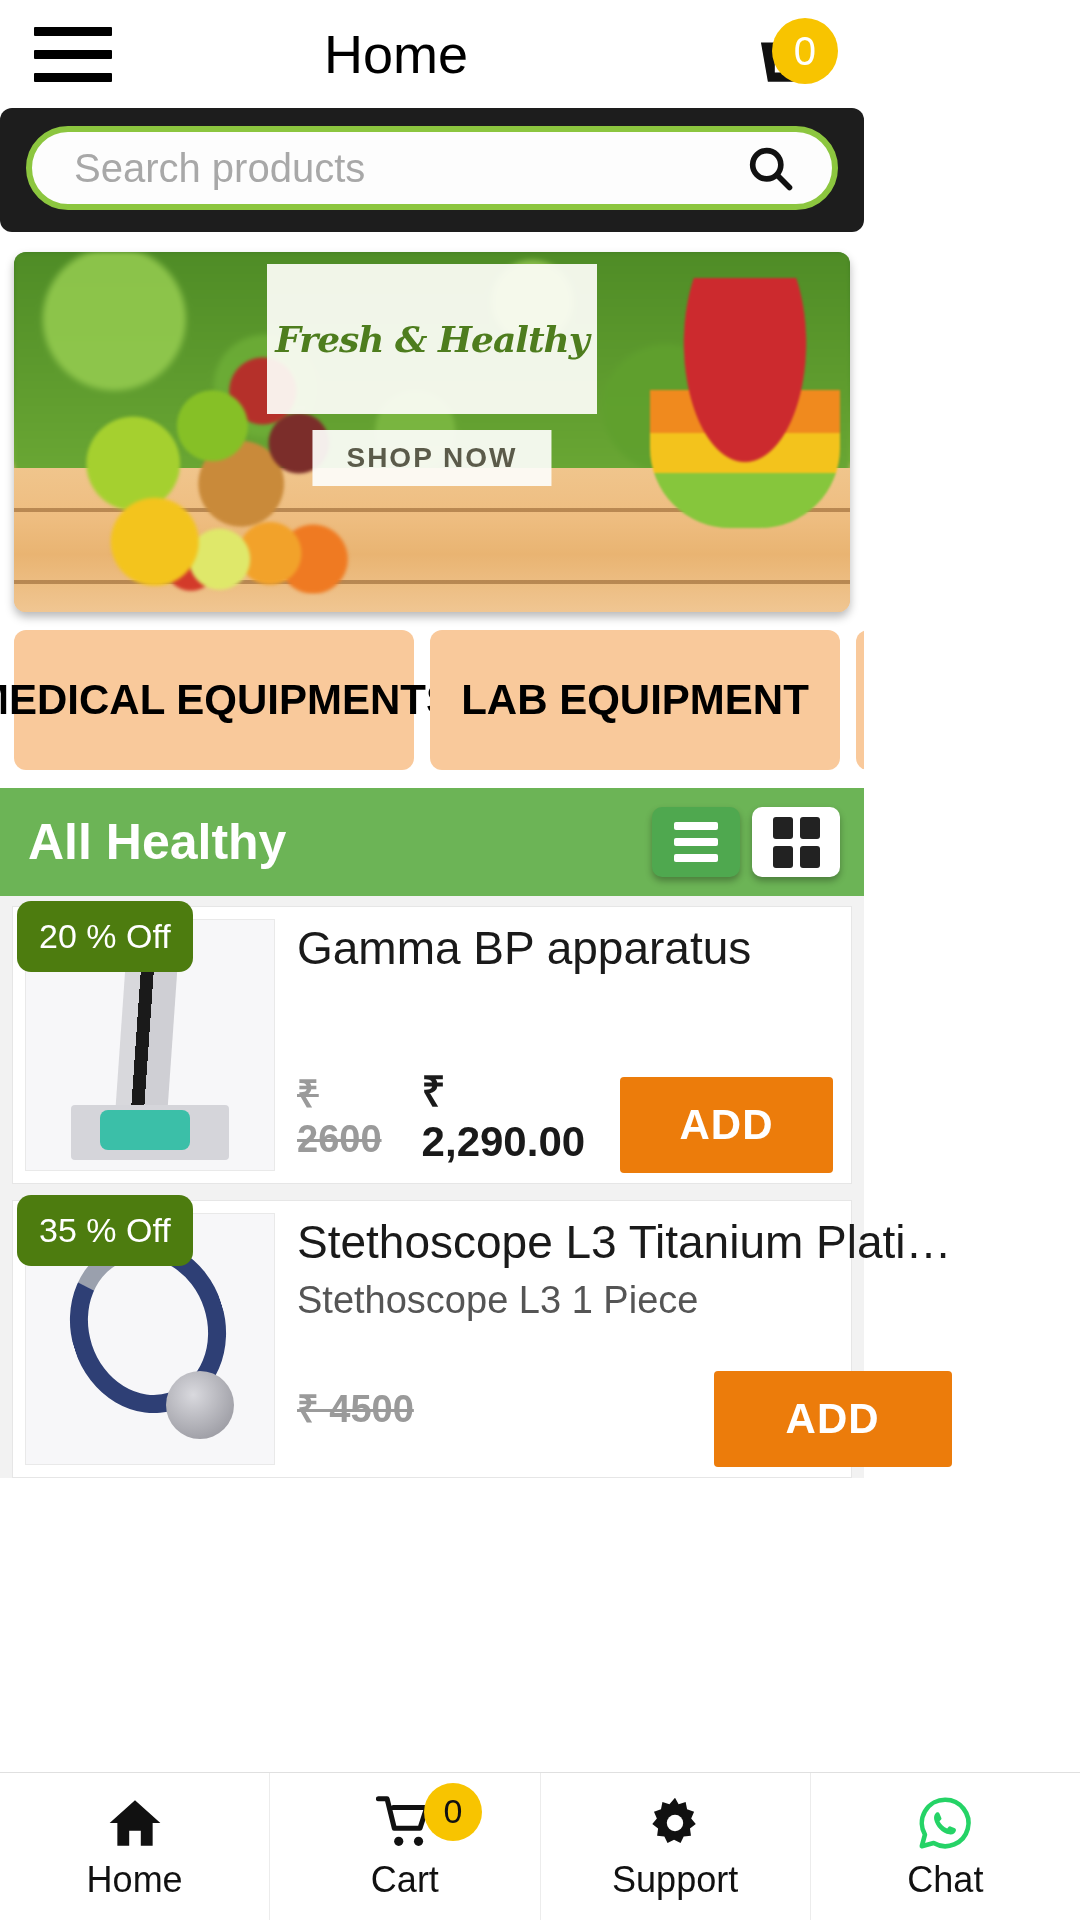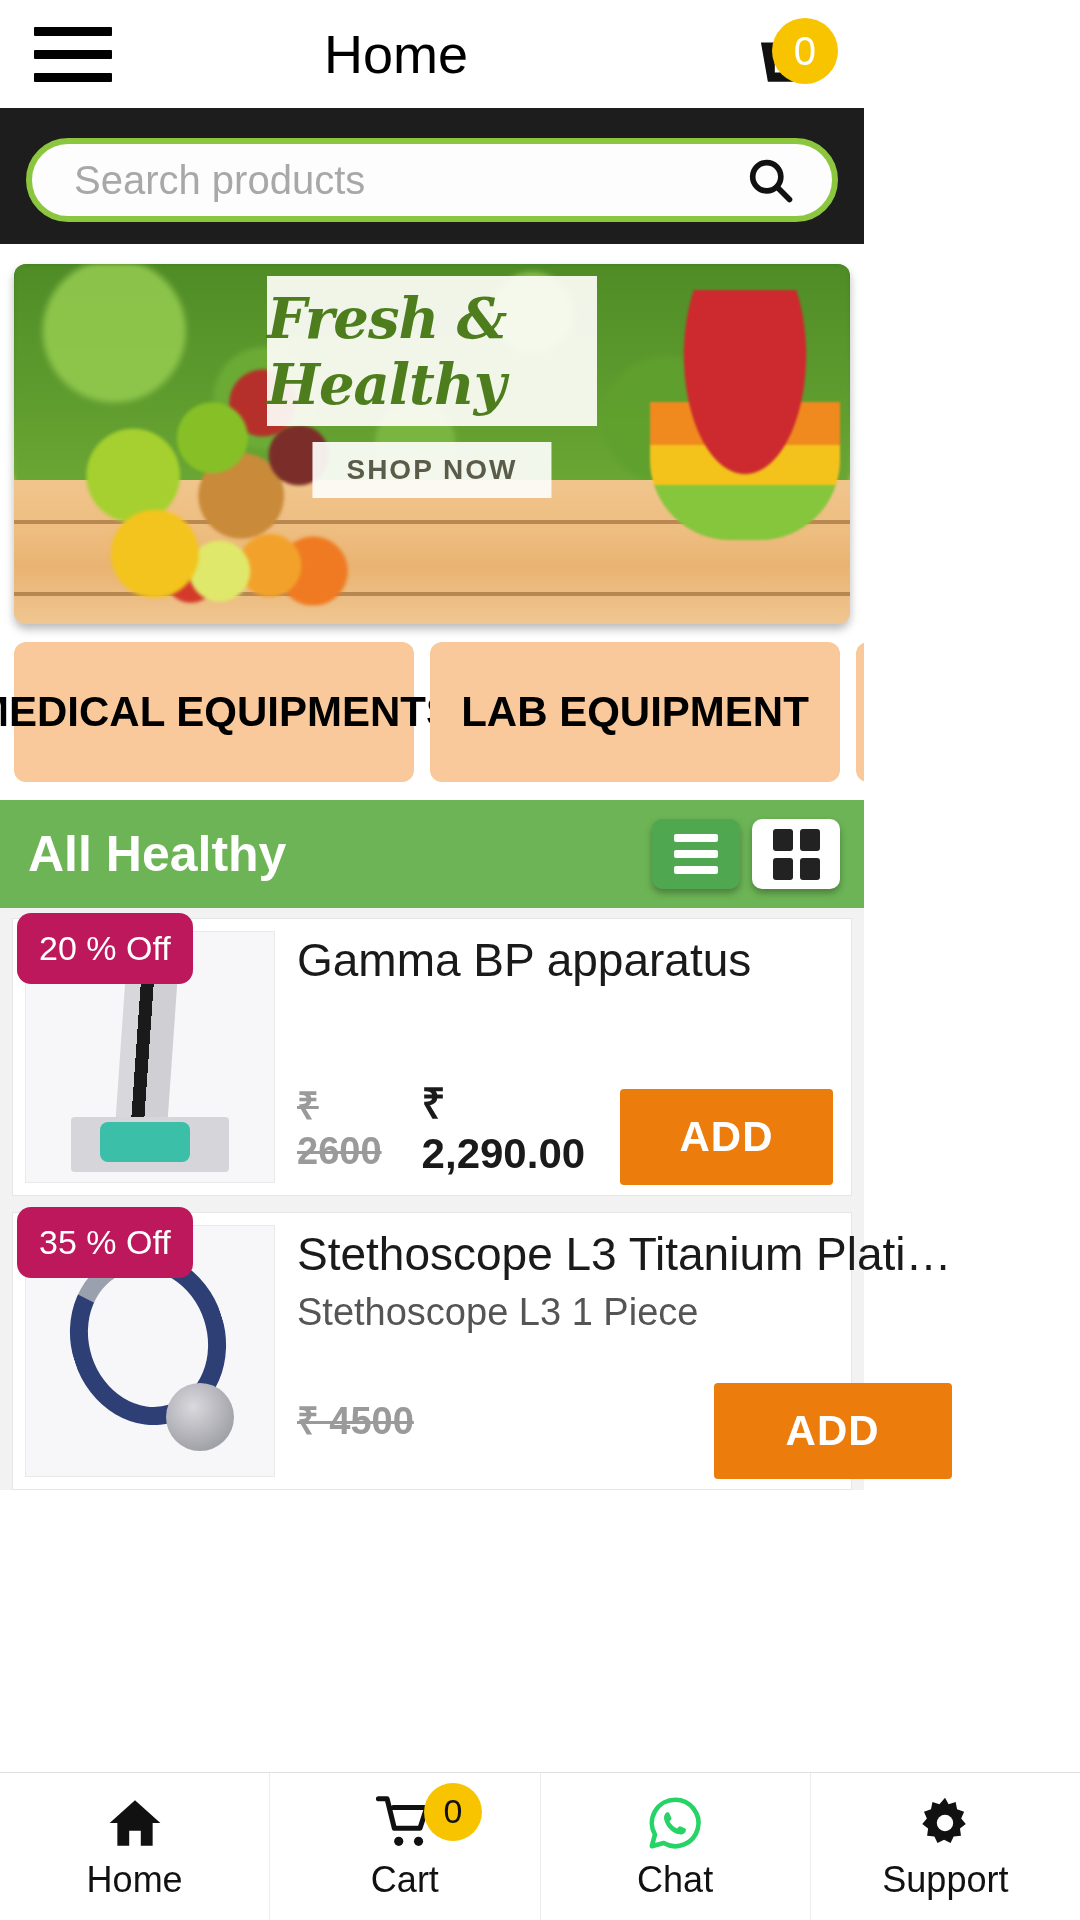--- a/index.html
+++ b/index.html
@@ -24,21 +24,21 @@
   .basket-icon { position:relative; width:78px; height:74px; }
   .badge-circle {
     position:absolute; top:4px; right:-8px;
     width:66px; height:66px; border-radius:50%;
     background:#f8c400; color:#ffffff;
     display:flex; align-items:center; justify-content:center;
     font-size:40px; font-weight:400; line-height:1;
   }
 
   
-  .searchbar { background:#1d1d1d; padding:30px 26px 22px 26px; }
+  .searchbar { background:#1d1d1d; padding:18px 26px 22px 26px;border-radius:12px; }
   .search-pill {
     height:84px; background:#fdfdfd; border:6px solid #8cc63f; border-radius:48px;
     display:flex; align-items:center; padding:0 36px 0 42px; gap:10px;
   }
   .search-input {
     flex:1; border:none; outline:none; background:transparent;
     font-family:"Liberation Sans", sans-serif; font-size:40px; color:#333;
   }
   .search-input::placeholder { color:#a8a8a8; }
   .search-ico { width:52px; height:52px; flex:0 0 auto; }
@@ -93,21 +93,21 @@
     border-radius:0 0 80px 80px;
     filter: blur(1.2px);
   }
   .banner-card {
     position:absolute; left:50%; transform:translateX(-50%); top:12px;
     width:330px; height:150px; background:rgba(253,253,248,.93);
     display:flex; align-items:center; justify-content:center;
   }
   .banner-card-text {
     font-family:"DejaVu Serif", serif; font-style:italic; font-weight:bold;
-    font-size:56px; color:#4e7d1e; letter-spacing:-1px;
+    font-size:36px; color:#4e7d1e; letter-spacing:-1px;
   }
   .banner-shop {
     position:absolute; left:50%; transform:translateX(-50%); top:178px;
     background:rgba(253,253,250,.93); padding:12px 34px;
     font-size:28px; color:#5b5b4a; letter-spacing:2px; font-weight:bold;
   }
 
   
   .chips-row {
     display:flex; gap:16px; padding:12px 14px 18px 14px;
@@ -144,21 +144,21 @@
   .grid-squares i { display:block; width:20px; height:22px; background:#222; border-radius:3px; }
 
   
   .products { background:#f2f2f2; padding-top:10px; }
   .product-card {
     position:relative; background:#fff; border:1px solid #e6e6e6;
     margin:0 12px 16px 12px; height:278px; display:flex; align-items:stretch;
   }
   .discount-badge {
     position:absolute; left:4px; top:-6px; z-index:5;
-    background:#be185d; color:#fff; font-size:34px;
+    background:#4d7c0f; color:#fff; font-size:34px;
     padding:16px 22px; border-radius:14px;
   }
   .prod-thumb {
     width:250px; flex:0 0 250px; margin:12px 0 12px 12px;
     border:1px solid #e9e9e9; background:#f7f7f9;
     position:relative; overflow:hidden;
   }
   .thumb-bp {
     position:absolute; left:38%; top:8%; width:52px; height:84%;
     background:linear-gradient(90deg,#d8d8dc 0 30%, #1a1a1a 30% 55%, #cfcfd4 55% 100%);
@@ -366,33 +366,33 @@
           <circle cx="9.4" cy="19.6" r="1.9"></circle>
           <circle cx="17.6" cy="19.6" r="1.9"></circle>
         </svg>
         <span class="nav-badge">0</span>
       </span>
       <span class="nav-label">Cart</span>
     </div>
 
     <div class="nav-item">
       <span class="nav-icon">
+        <svg viewBox="0 0 24 24" width="58" height="58" fill="#111">
+          <path d="M12 1.6 l1.5 2.6 2.9 -.9 .6 3 2.9 1 -1.2 2.8 1.9 2.3 -2.4 1.9 .4 3 -3 .3 -1.3 2.7 -2.7 -1.4 -2.7 1.4 -1.3 -2.7 -3 -.3 .4 -3 -2.4 -1.9 1.9 -2.3 -1.2 -2.8 2.9 -1 .6 -3 2.9 .9 Z"></path>
+          <circle cx="12" cy="12" r="3.4" fill="#fff"></circle>
+        </svg>
+      </span>
+      <span class="nav-label">Support</span>
+    </div>
+
+    <div class="nav-item">
+      <span class="nav-icon">
         <svg viewBox="0 0 24 24" width="58" height="58" fill="none" stroke="#25d366" stroke-width="1.9">
           <path d="M12 2.4 a9.6 9.6 0 0 0 -8.3 14.4 L2.4 21.6 l4.9 -1.3 A9.6 9.6 0 1 0 12 2.4 Z" stroke-linejoin="round"></path>
           <path d="M8.6 7.6 c.5 -.1 .9 0 1.1 .5 l.8 1.8 c.1 .3 0 .6 -.2 .8 l-.6 .6 c.7 1.4 1.8 2.4 3.2 3 l.6 -.7 c.2 -.3 .5 -.4 .8 -.2 l1.8 .8 c.4 .2 .5 .6 .4 1 -.3 1.2 -1.5 1.8 -2.7 1.5 -3.1 -.7 -5.6 -3.2 -6.3 -6.3 -.2 -1.1 .3 -2.3 1.1 -2.8 Z" fill="#25d366" stroke="none"></path>
         </svg>
       </span>
       <span class="nav-label">Chat</span>
     </div>
 
-    <div class="nav-item">
-      <span class="nav-icon">
-        <svg viewBox="0 0 24 24" width="58" height="58" fill="#111">
-          <path d="M12 1.6 l1.5 2.6 2.9 -.9 .6 3 2.9 1 -1.2 2.8 1.9 2.3 -2.4 1.9 .4 3 -3 .3 -1.3 2.7 -2.7 -1.4 -2.7 1.4 -1.3 -2.7 -3 -.3 .4 -3 -2.4 -1.9 1.9 -2.3 -1.2 -2.8 2.9 -1 .6 -3 2.9 .9 Z"></path>
-          <circle cx="12" cy="12" r="3.4" fill="#fff"></circle>
-        </svg>
-      </span>
-      <span class="nav-label">Support</span>
-    </div>
-
   </div>
 
 </div>
 
 </body></html>

